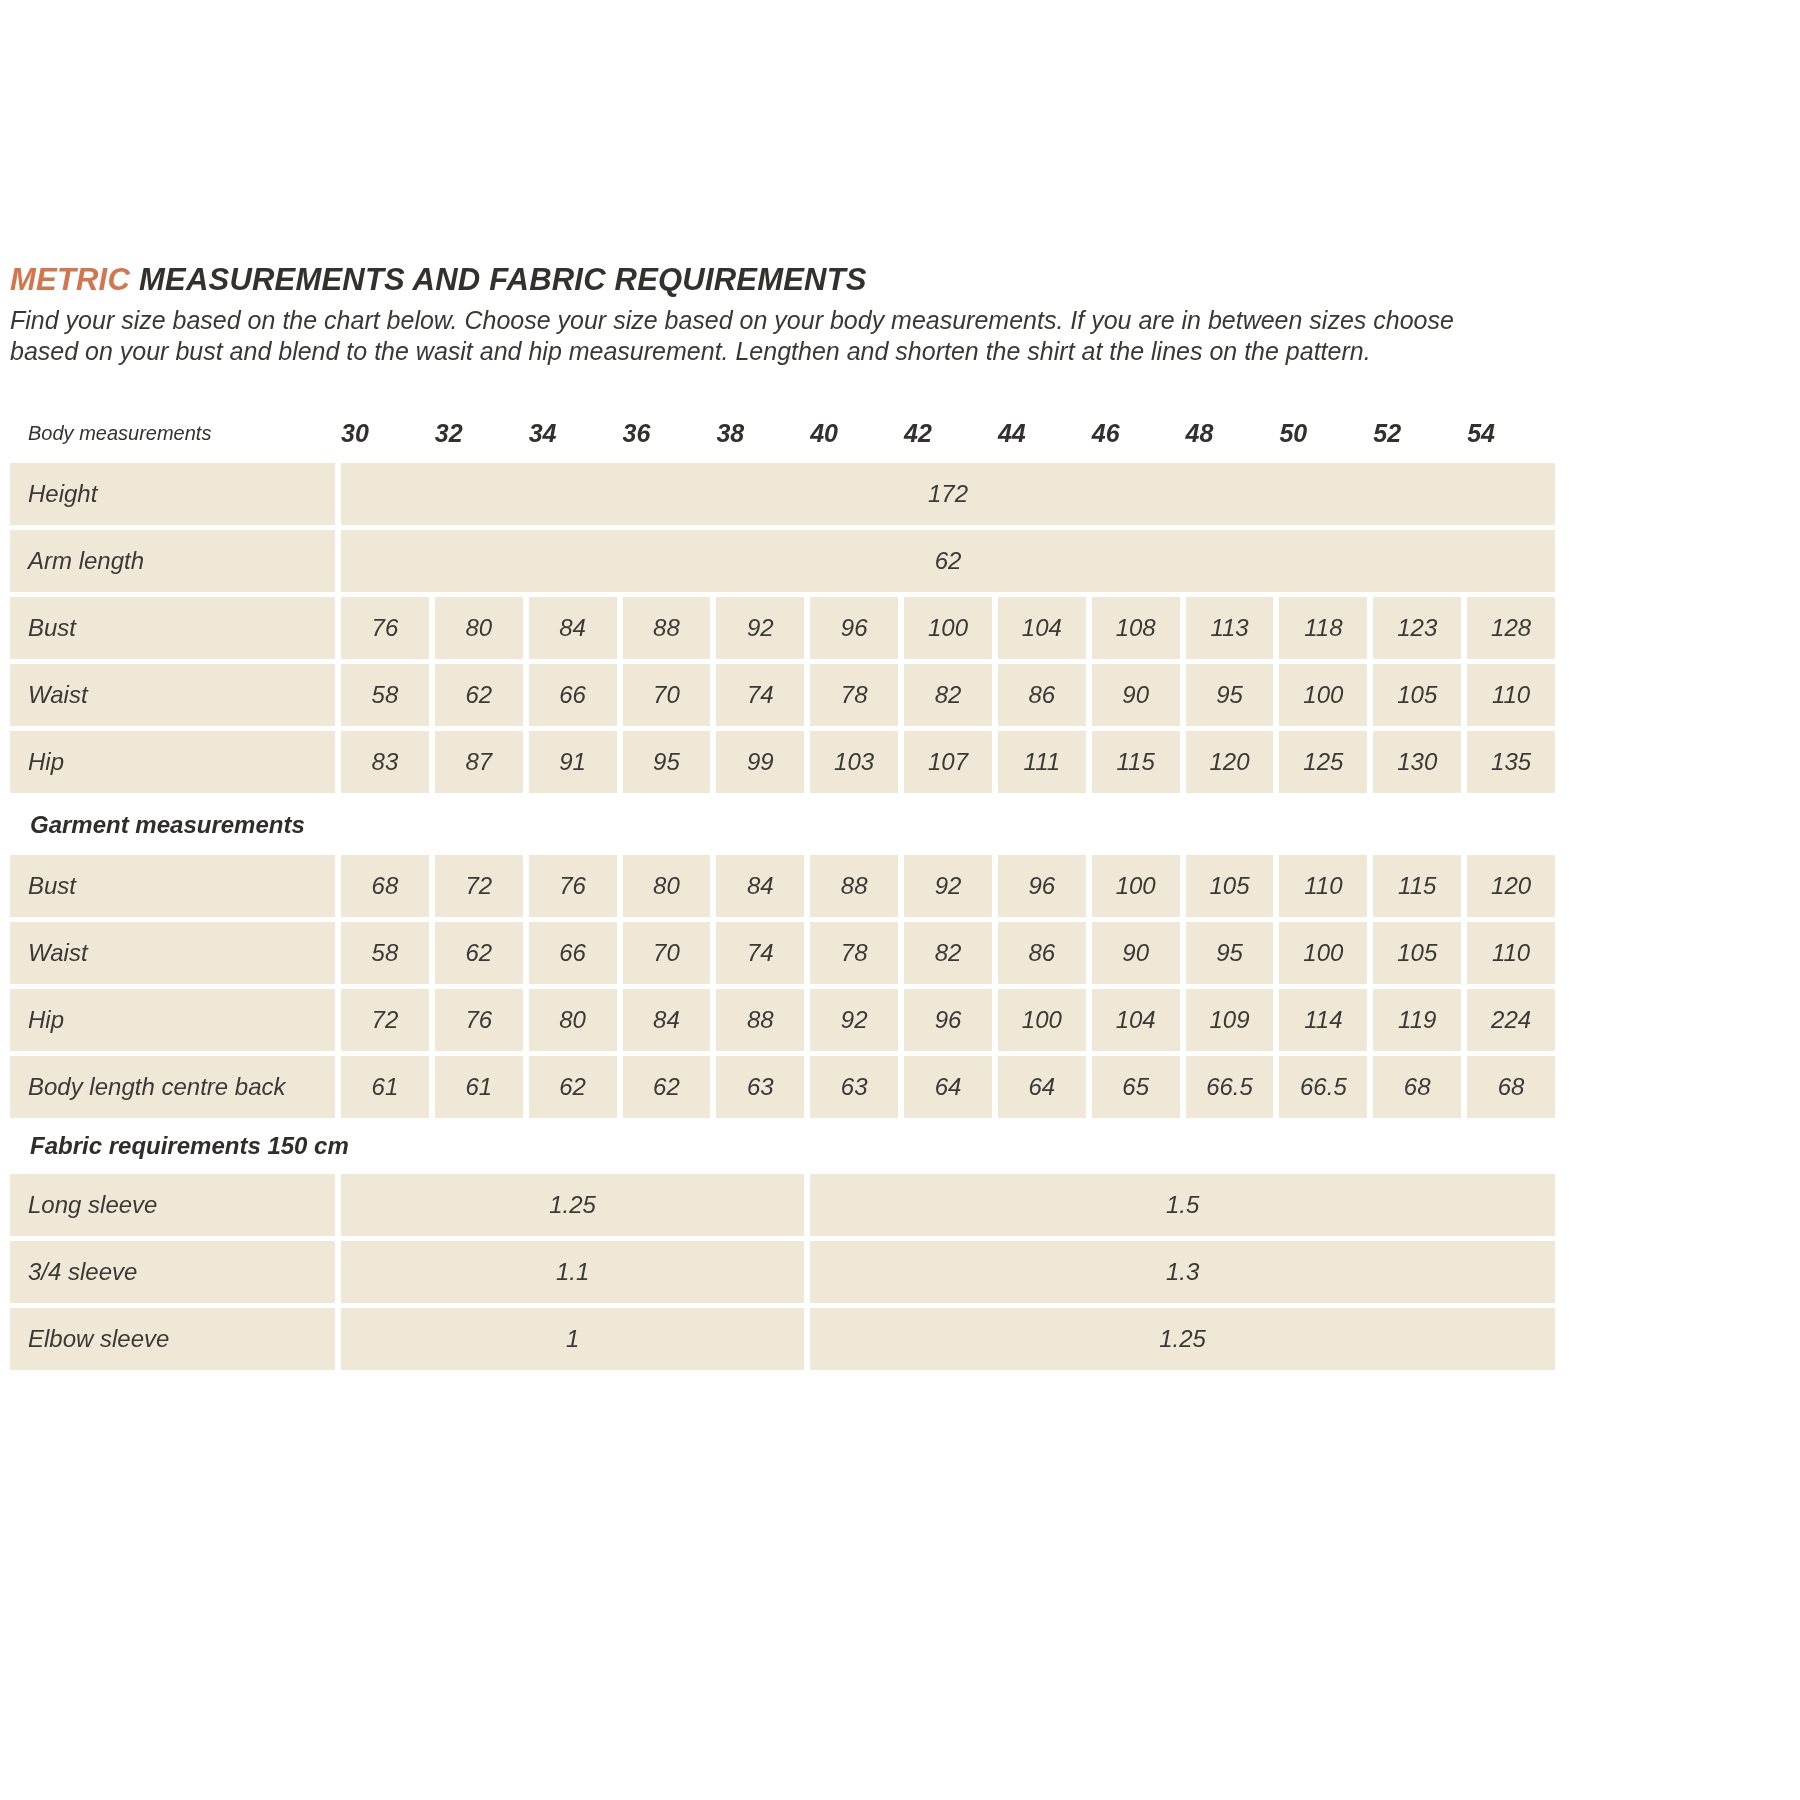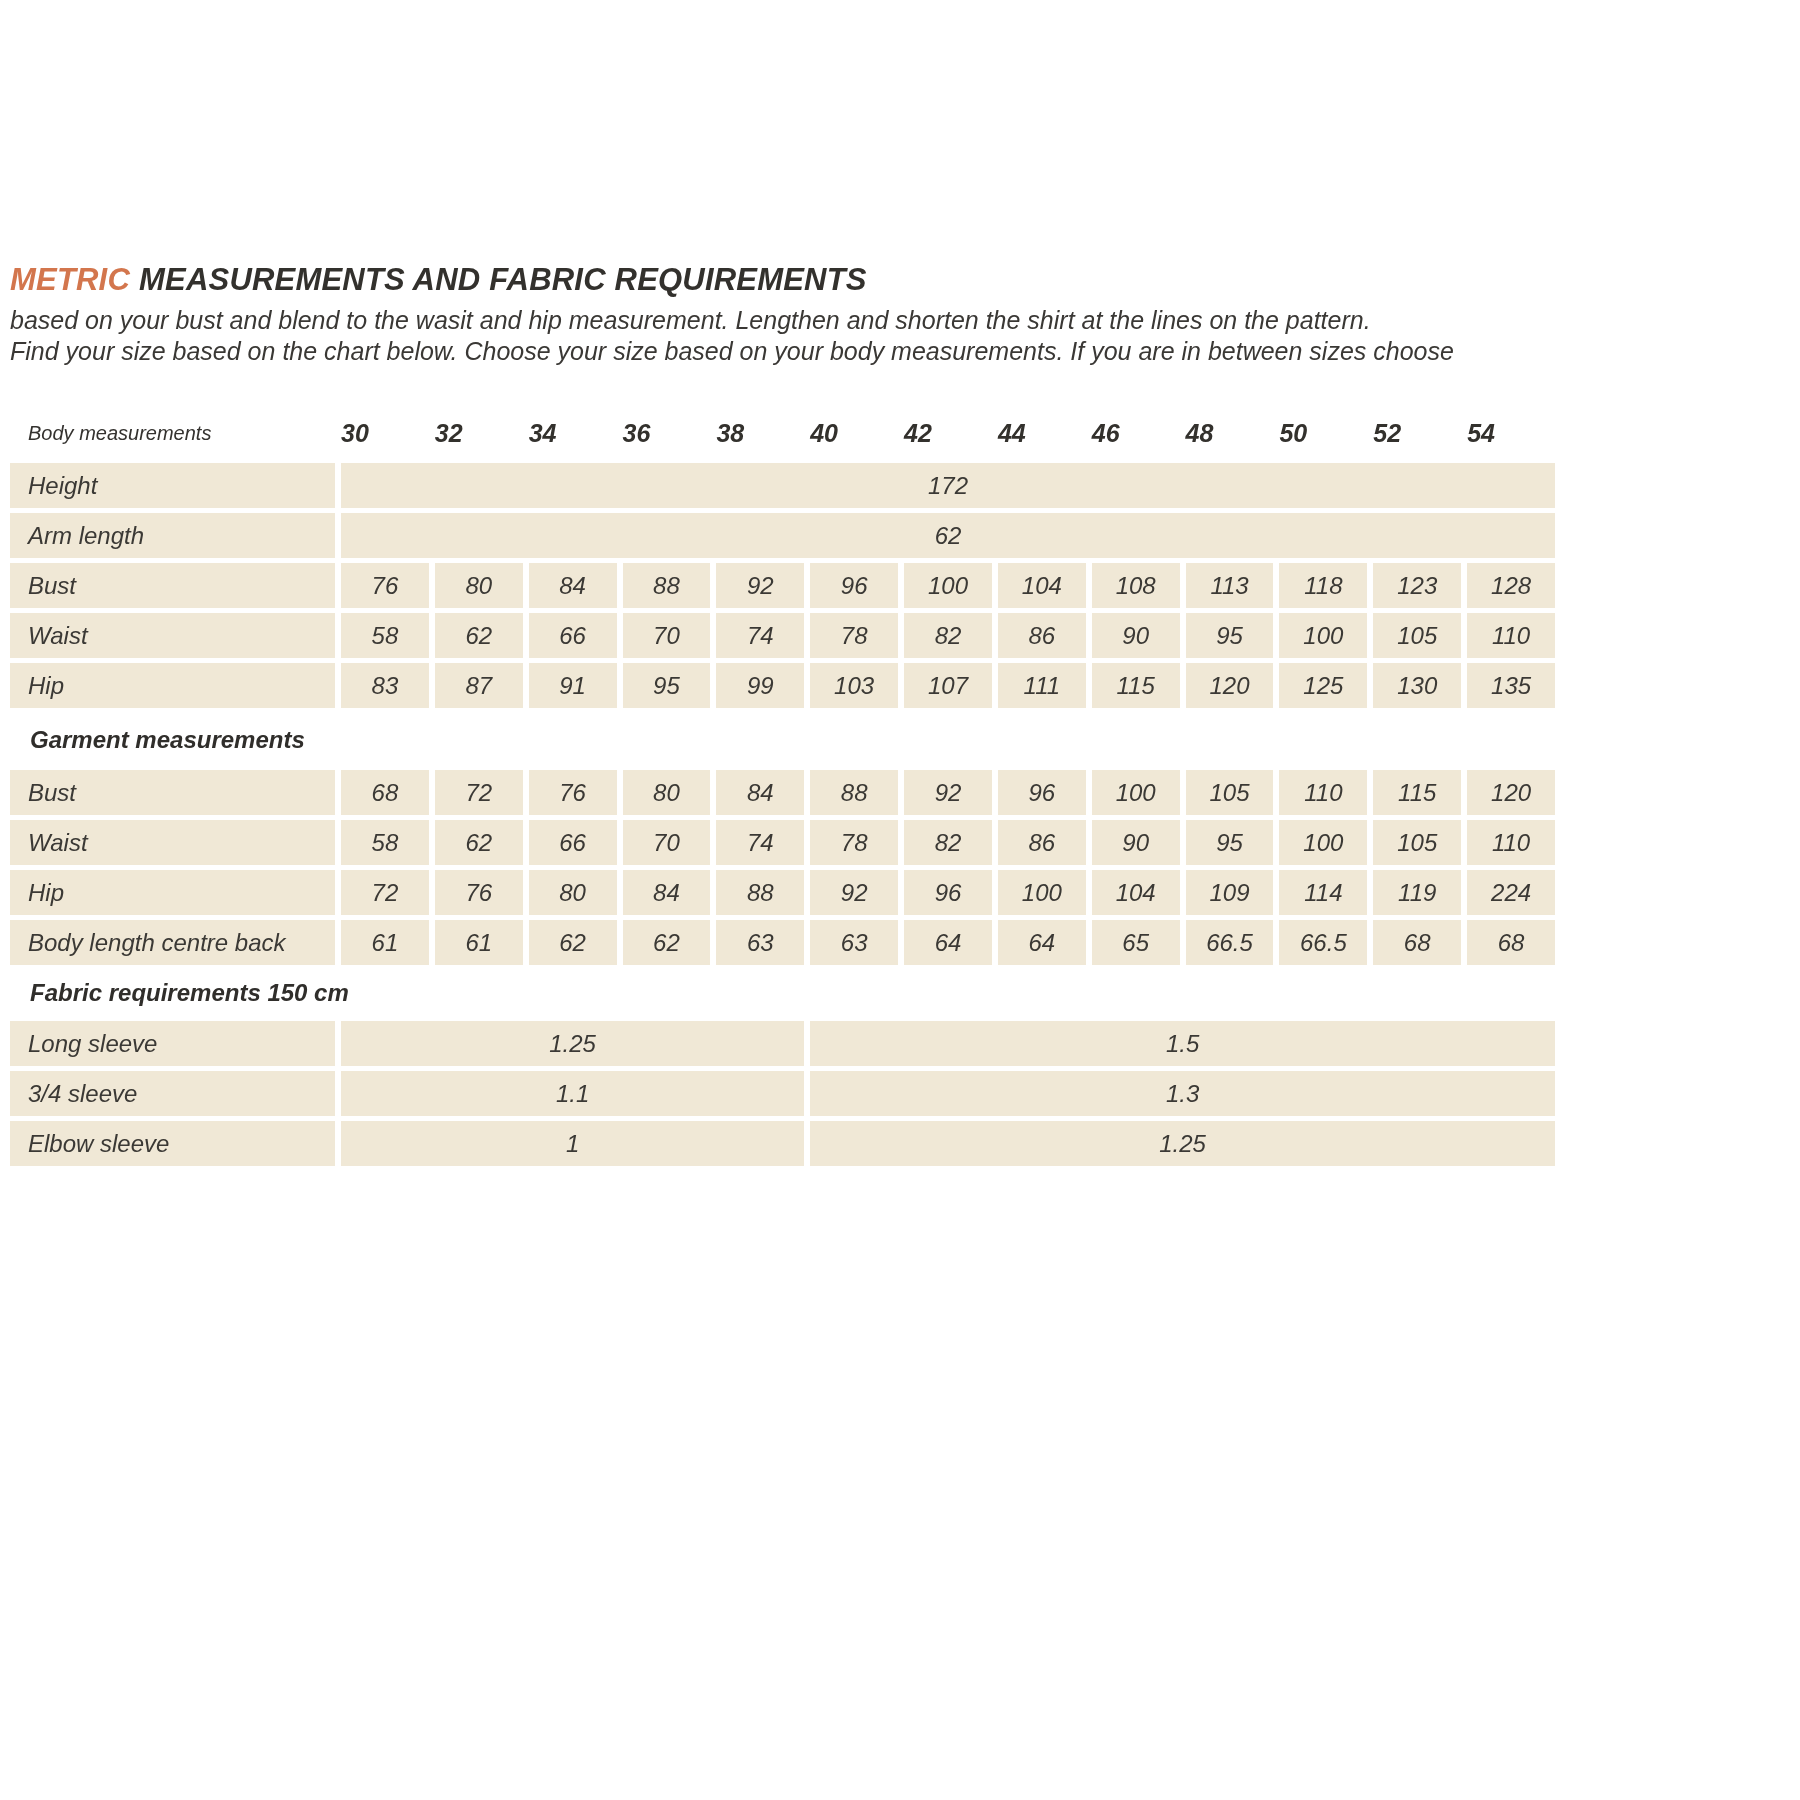--- a/index.html
+++ b/index.html
@@ -32,21 +32,21 @@
   }
   .table { margin-top: 50px; }
   .grid {
     display: grid;
     grid-template-columns: 325px repeat(13, 1fr);
     column-gap: 6px;
   }
   .header-row { align-items: center; height: 34px; margin-bottom: 13px; }
   .hlabel { font-size: 20px; padding-left: 18px; color: #34322f; }
   .hsize  { font-size: 25px; font-weight: 700; color: #33312d; }
-  .row { height: 45px; margin-bottom: 5px; }
+  .row { height: 62px; margin-bottom: 5px; }
   .cell {
     background: #f0e8d6;
     display: flex; align-items: center; justify-content: center;
     font-size: 24px;
     color: #3b3935;
   }
   .label-cell { justify-content: flex-start; padding-left: 18px; }
   .merged    { grid-column: 2 / -1; }
   .fab-left  { grid-column: 2 / span 5; }
   .fab-right { grid-column: 7 / span 8; }
@@ -60,22 +60,22 @@
   .section-header.fabric  { margin: 14px 0 14px; }
 </style>
 </head>
 <body>
 
 <div class="content">
 
   <h1 class="title"><span class="accent">METRIC</span><span>MEASUREMENTS AND FABRIC REQUIREMENTS</span></h1>
 
   <div class="intro">
+    <div>Find your size based on the chart below. Choose your size based on your body measurements. If you are in between sizes choose</div>
     <div>based on your bust and blend to the wasit and hip measurement. Lengthen and shorten the shirt at the lines on the pattern.</div>
-    <div>Find your size based on the chart below. Choose your size based on your body measurements. If you are in between sizes choose</div>
   </div>
 
   <div class="table">
 
     <div class="grid header-row" id="header-row">
       <div class="hlabel">Body measurements</div>
     <div class="hsize">30</div>
         <div class="hsize">32</div>
         <div class="hsize">34</div>
         <div class="hsize">36</div>

